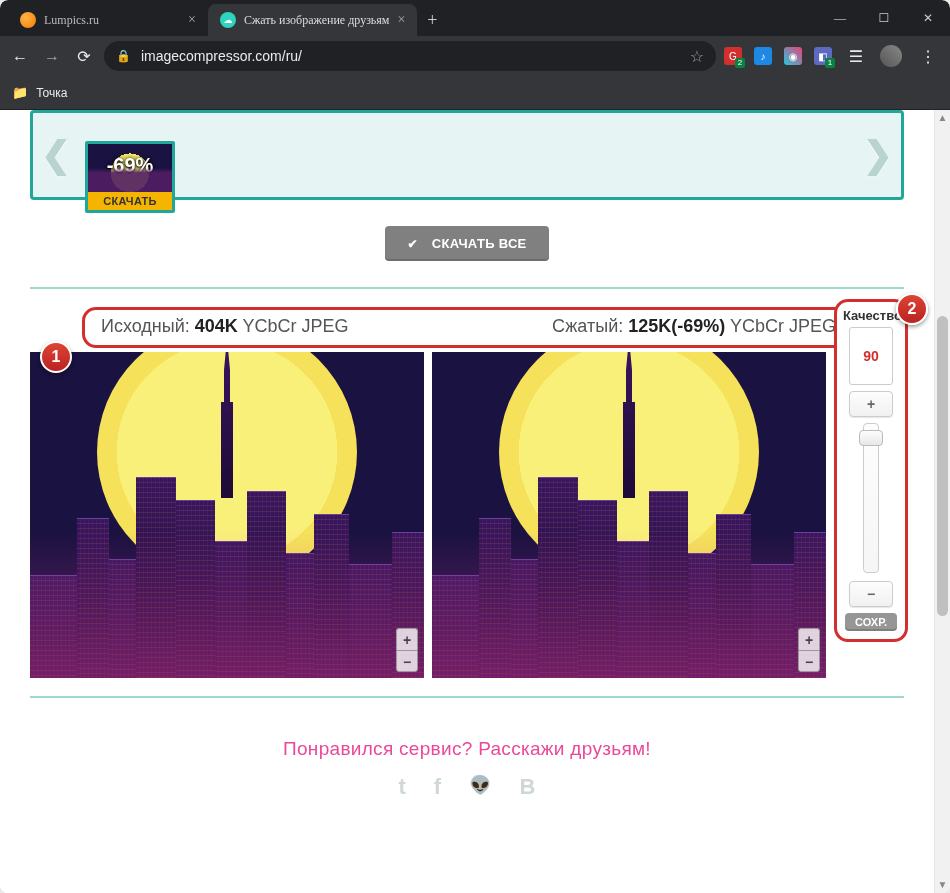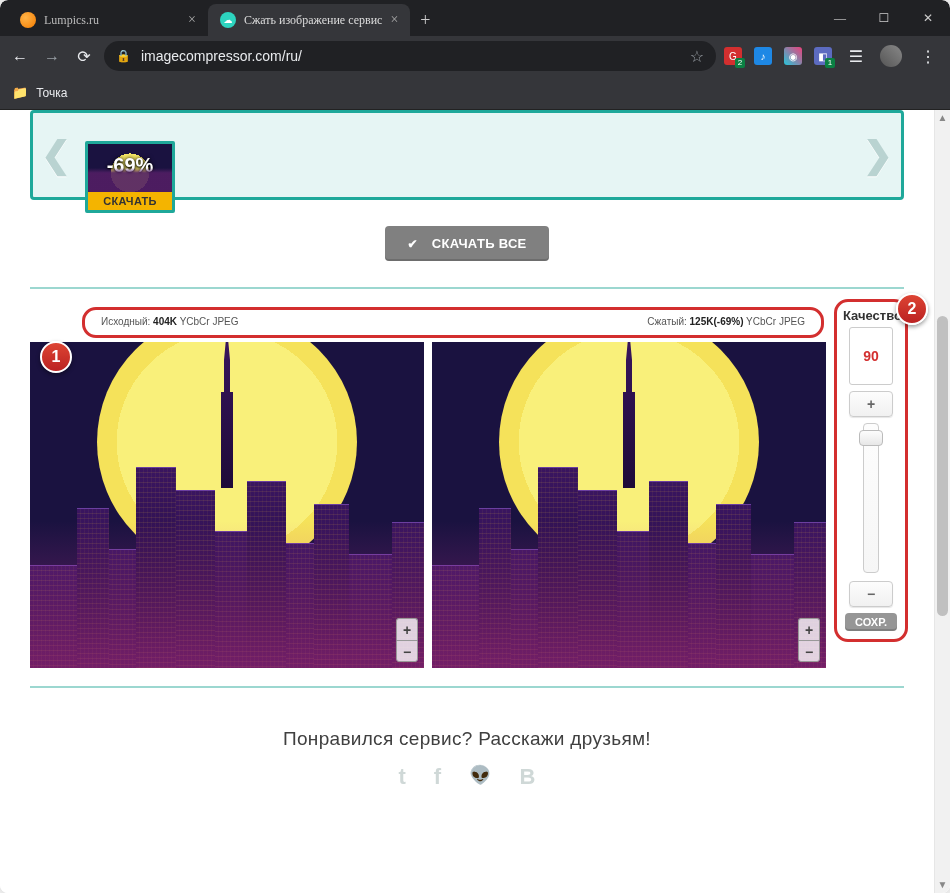--- a/index.html
+++ b/index.html
@@ -273,24 +273,24 @@
     position: relative;
   }
 
   .info-bar-highlight {
     border: 3px solid #d32f2f;
     border-radius: 14px;
     padding: 6px 16px 8px;
     background: #fff;
     display: flex;
     justify-content: space-between;
-    font-size: 10px;
+    font-size: 18px;
     color: #555;
     margin-left: 52px;
-    margin-right: 80px;
+    margin-right: 49px;
     position: relative;
     align-items: flex-end;
   }
   .info-bar-highlight strong { color: #222; }
 
   .callout {
     position: absolute;
     width: 32px;
     height: 32px;
     border-radius: 50%;
@@ -472,21 +472,21 @@
     box-shadow: inset 0 -2px 0 rgba(0,0,0,0.15);
   }
 
   .like-section {
     text-align: center;
     margin-top: 40px;
   }
   .like-section h3 {
     font-size: 19px;
     font-weight: 500;
-    color: #404040;
+    color: #ec4899;
     letter-spacing: 0.3px;
     margin-bottom: 14px;
   }
   .social {
     display: flex;
     gap: 28px;
     justify-content: center;
     font-size: 22px;
     font-weight: 700;
     color: #cfd8d7;
@@ -529,21 +529,21 @@
 <body>
 
 <div class="topbar">
   <div class="tab">
     <span class="favicon fav-orange"></span>
     <span>Lumpics.ru</span>
     <span class="close">×</span>
   </div>
   <div class="tab active">
     <span class="favicon fav-cyan">☁</span>
-    <span>Сжать изображение сервис</span>
+    <span>Сжать изображение друзьям</span>
     <span class="close">×</span>
   </div>
   <div class="newtab">+</div>
   <div class="win-controls">
     <div>—</div>
     <div>☐</div>
     <div>✕</div>
   </div>
 </div>
 

